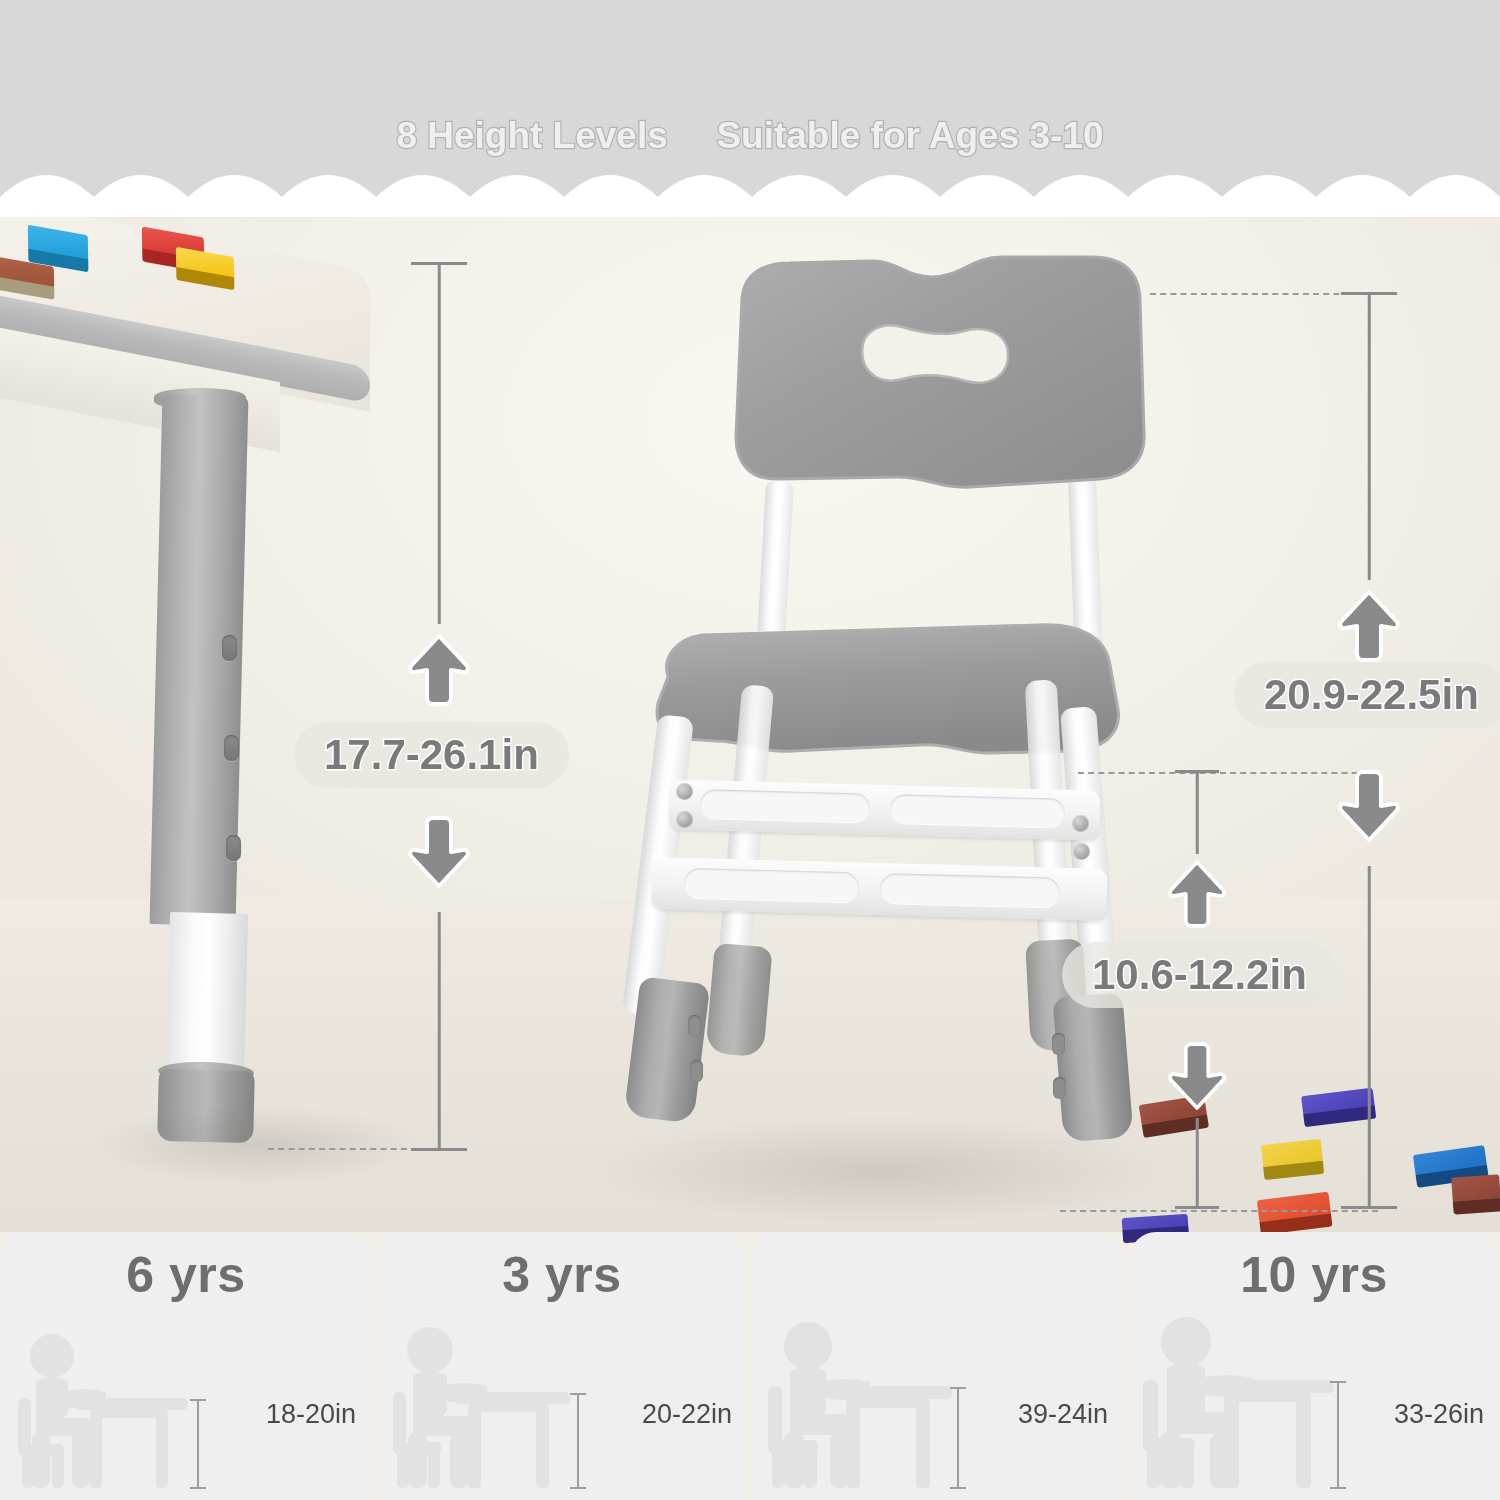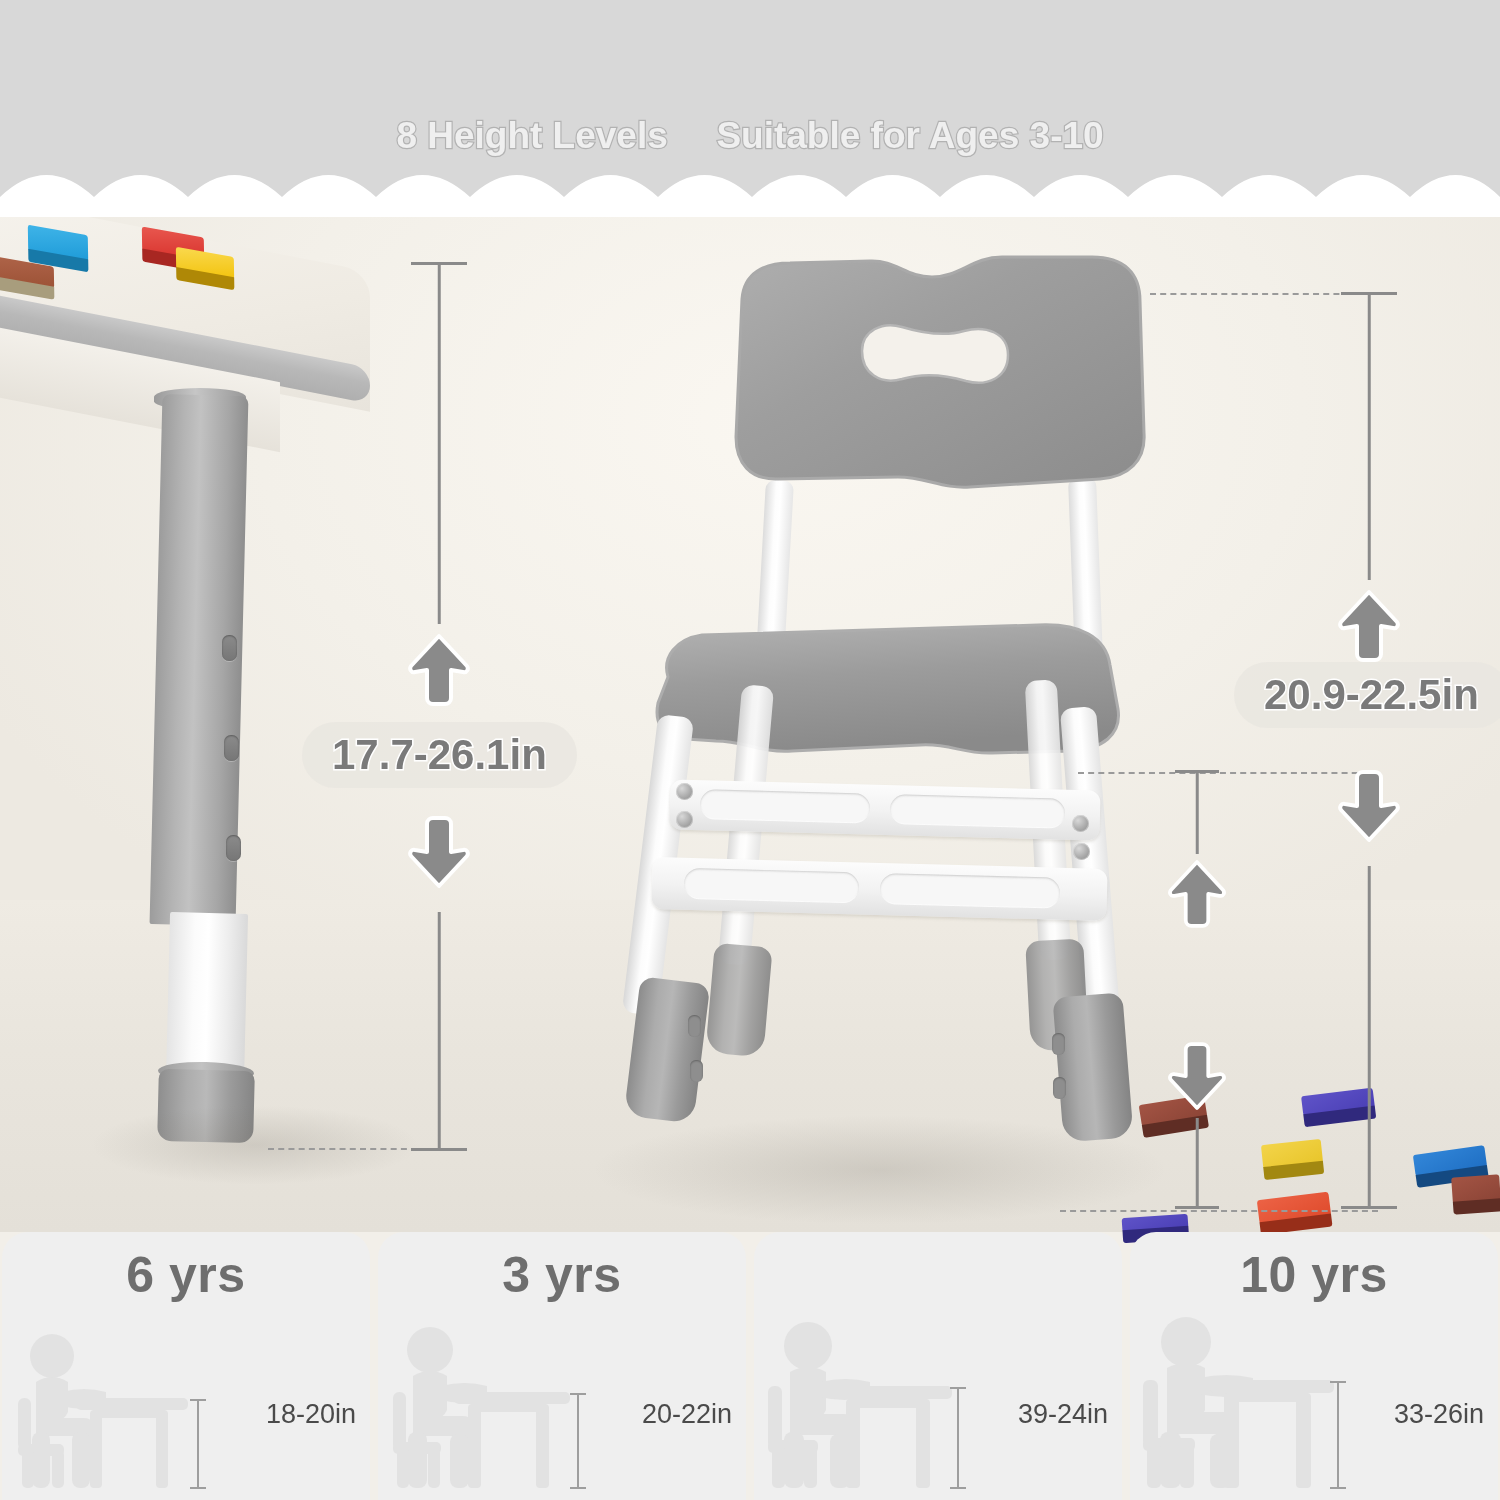--- a/index.html
+++ b/index.html
@@ -484,21 +484,21 @@
       <div class="dim-line" style="top:2px;height:360px;"></div>
       <svg class="dim-arrow" style="top:370px;" width="64" height="74" viewBox="0 0 64 74">
         <path d="M32 4 L60 34 C62 37 60 41 56 40 L44 38 L44 66 C44 70 41 72 38 72 L26 72 C23 72 20 70 20 66 L20 38 L8 40 C4 41 2 37 4 34 Z" fill="#8A8A8A" stroke="#FFFFFF" stroke-width="4" stroke-linejoin="round"></path>
       </svg>
       <svg class="dim-arrow" style="top:554px;" width="64" height="74" viewBox="0 0 64 74">
         <path d="M32 70 L60 40 C62 37 60 33 56 34 L44 36 L44 8 C44 4 41 2 38 2 L26 2 C23 2 20 4 20 8 L20 36 L8 34 C4 33 2 37 4 40 Z" fill="#8A8A8A" stroke="#FFFFFF" stroke-width="4" stroke-linejoin="round"></path>
       </svg>
       <div class="dim-line" style="top:650px;height:238px;"></div>
       <div class="dim-cap" style="top:886px;"></div>
     </div>
-    <div class="dim-label" style="left:302px;top:722px;">17.7-26.1in</div>
+    <div class="dim-label" style="left:294px;top:722px;">17.7-26.1in</div>
 
     <div class="dim-col" style="left:1334px;top:292px;width:70px;height:920px;">
       <div class="dim-cap" style="top:0;"></div>
       <div class="dim-line" style="top:2px;height:286px;"></div>
       <svg class="dim-arrow" style="top:296px;" width="64" height="74" viewBox="0 0 64 74">
         <path d="M32 4 L60 34 C62 37 60 41 56 40 L44 38 L44 66 C44 70 41 72 38 72 L26 72 C23 72 20 70 20 66 L20 38 L8 40 C4 41 2 37 4 34 Z" fill="#8A8A8A" stroke="#FFFFFF" stroke-width="4" stroke-linejoin="round"></path>
       </svg>
       <svg class="dim-arrow" style="top:478px;" width="64" height="74" viewBox="0 0 64 74">
         <path d="M32 70 L60 40 C62 37 60 33 56 34 L44 36 L44 8 C44 4 41 2 38 2 L26 2 C23 2 20 4 20 8 L20 36 L8 34 C4 33 2 37 4 40 Z" fill="#8A8A8A" stroke="#FFFFFF" stroke-width="4" stroke-linejoin="round"></path>
       </svg>
@@ -512,20 +512,21 @@
       <div class="dim-line" style="top:2px;height:82px;"></div>
       <svg class="dim-arrow" style="top:88px;" width="60" height="70" viewBox="0 0 64 74">
         <path d="M32 4 L60 34 C62 37 60 41 56 40 L44 38 L44 66 C44 70 41 72 38 72 L26 72 C23 72 20 70 20 66 L20 38 L8 40 C4 41 2 37 4 34 Z" fill="#8A8A8A" stroke="#FFFFFF" stroke-width="4" stroke-linejoin="round"></path>
       </svg>
       <svg class="dim-arrow" style="top:272px;" width="60" height="70" viewBox="0 0 64 74">
         <path d="M32 70 L60 40 C62 37 60 33 56 34 L44 36 L44 8 C44 4 41 2 38 2 L26 2 C23 2 20 4 20 8 L20 36 L8 34 C4 33 2 37 4 40 Z" fill="#8A8A8A" stroke="#FFFFFF" stroke-width="4" stroke-linejoin="round"></path>
       </svg>
       <div class="dim-line" style="top:348px;height:90px;"></div>
       <div class="dim-cap" style="top:436px;width:44px;"></div>
     </div>
+    <div class="dim-label" style="left:1062px;top:942px;">10.6-12.2in</div>
 
   </div>
 
   <div id="header">
     <div id="title-sub">
       <span>8 Height Levels</span>
       <span class="sub-gap"></span>
       <span>Suitable for Ages 3-10</span>
     </div>
     <svg id="header-scallop" viewBox="0 0 1500 60" preserveAspectRatio="none">

